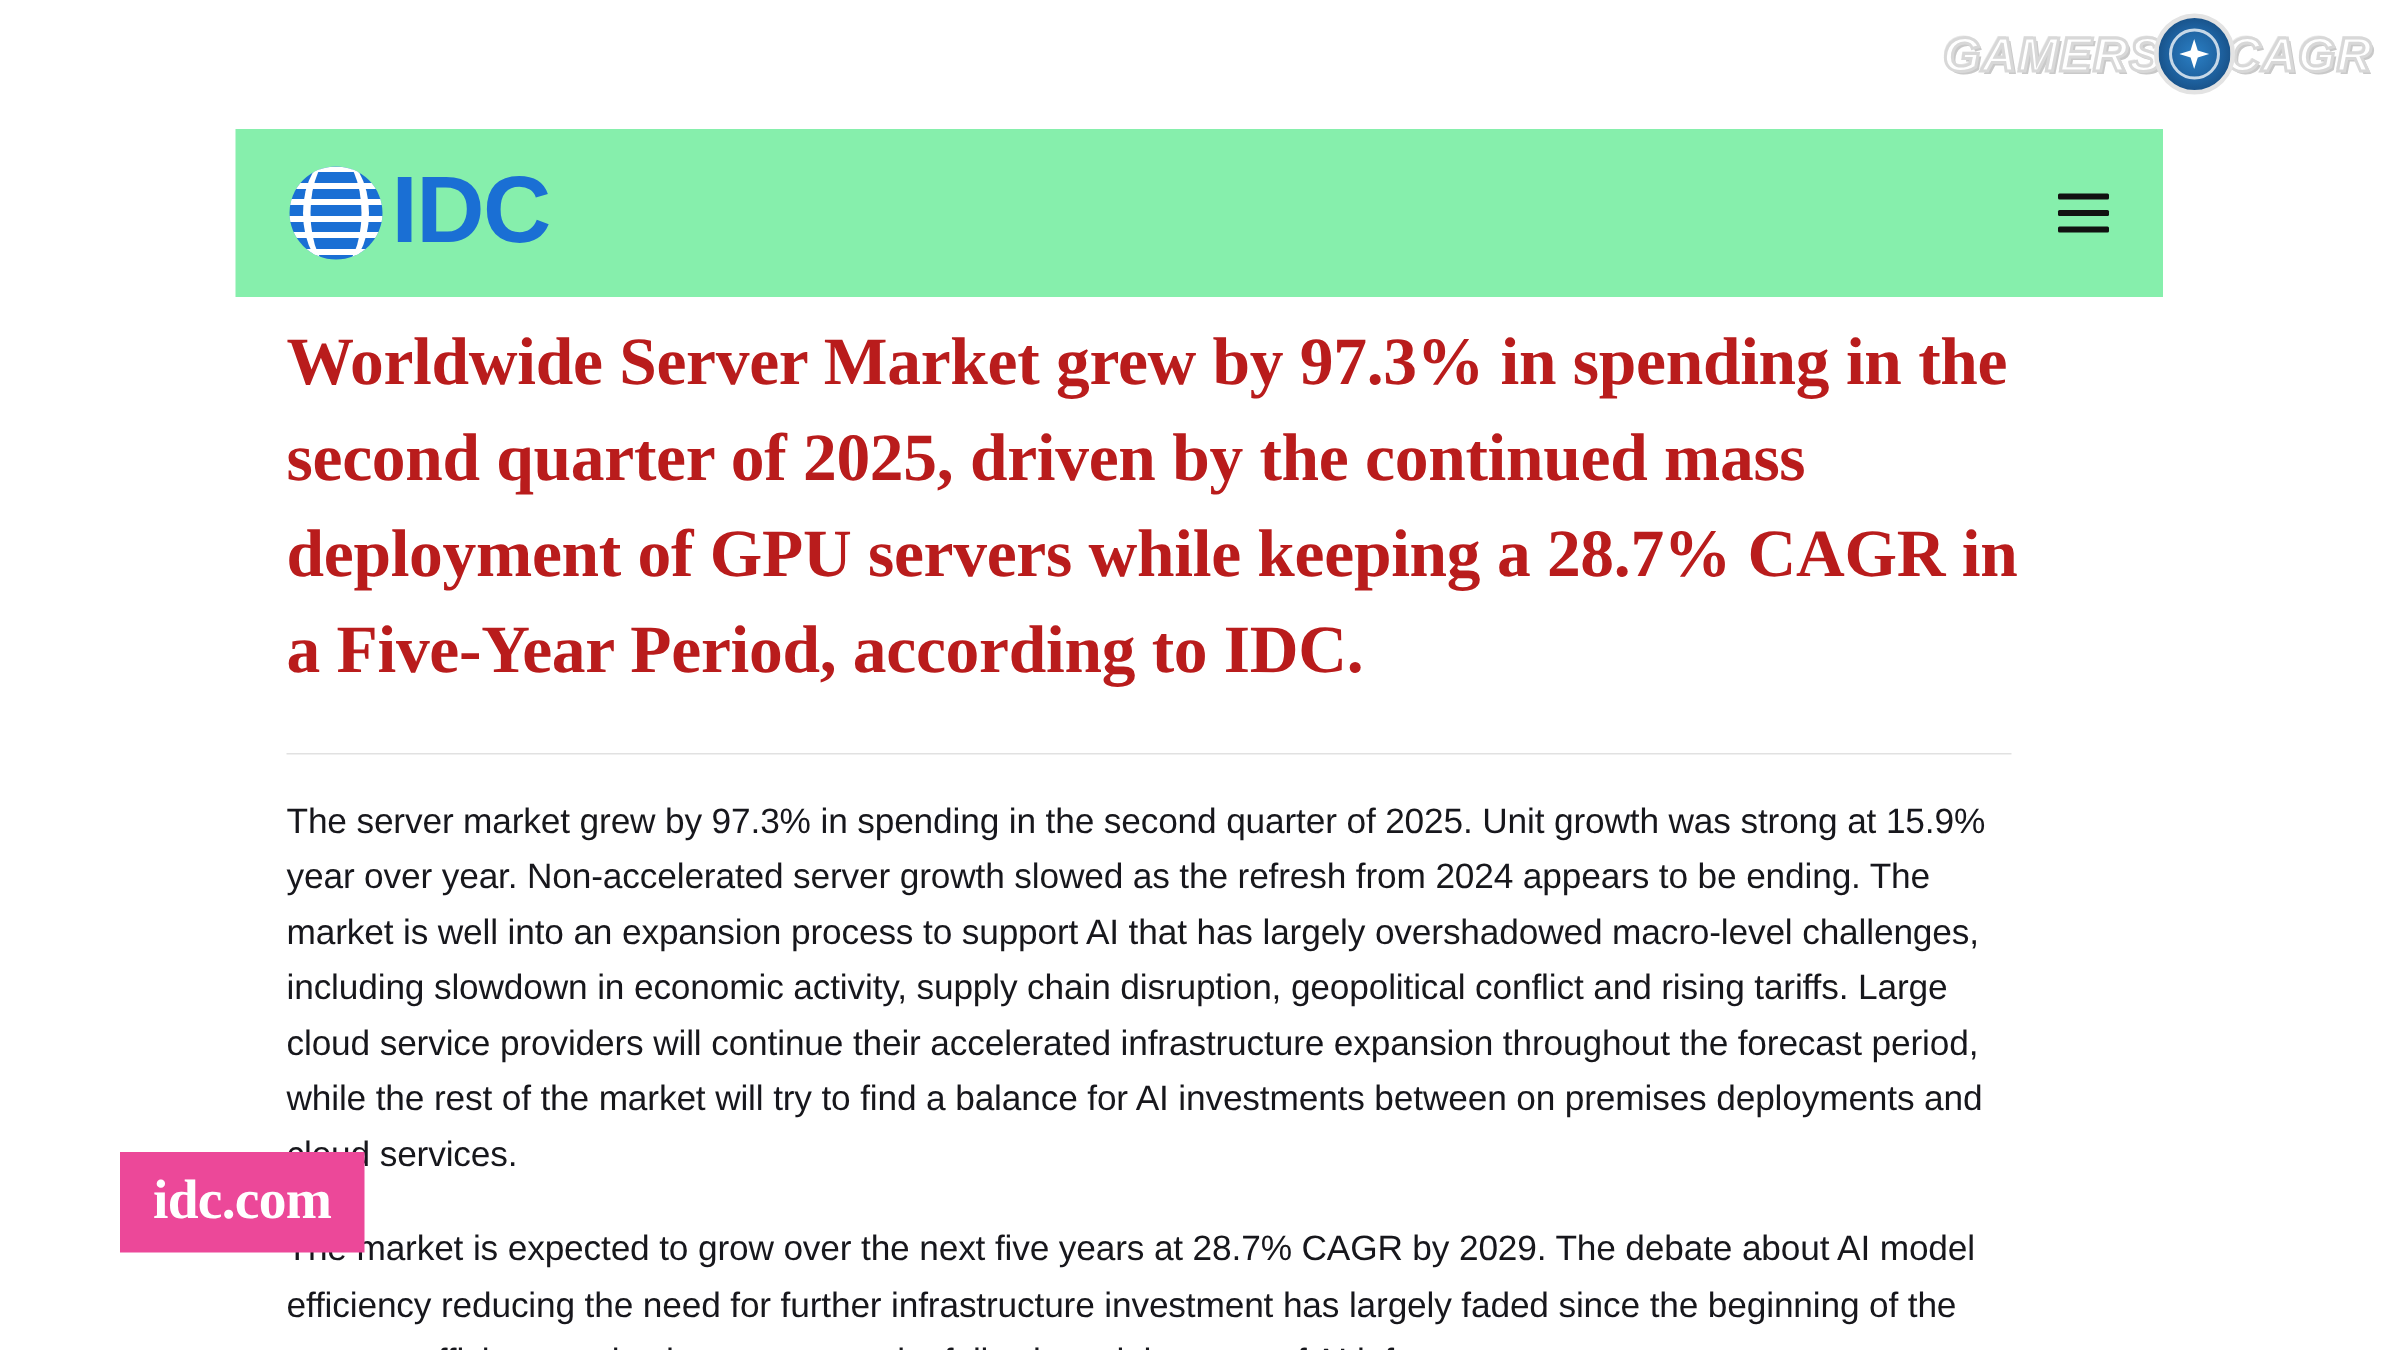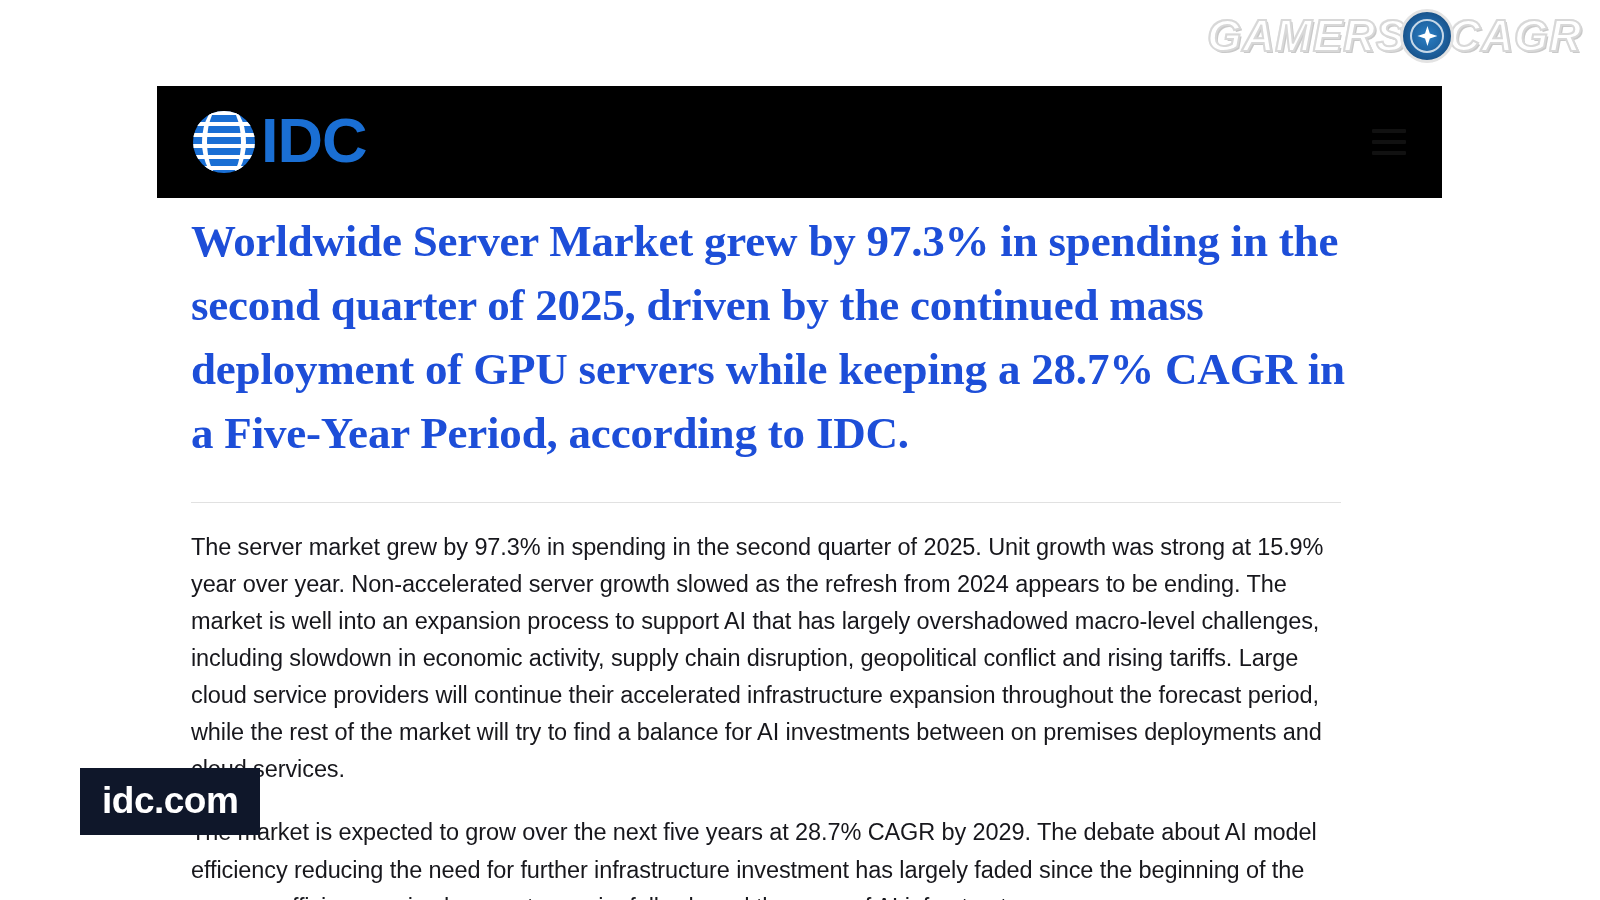--- a/index.html
+++ b/index.html
@@ -27,21 +27,21 @@
     right: 18px;
     display: flex;
     align-items: center;
     height: 56px;
     user-select: none;
   }
   .gn-text {
     font-family: "Liberation Sans", sans-serif;
     font-weight: bold;
     font-style: italic;
-    font-size: 44px;
+    font-size: 32px;
     letter-spacing: 1px;
     color: #ffffff;
     -webkit-text-stroke: 2px #d8d8d8;
     text-shadow:
        2px 2px 0 #c9c9c9,
       -1px -1px 0 #e9e9e9;
     line-height: 1;
   }
   .gn-logo-wrap {
     position: relative;
@@ -86,21 +86,21 @@
   .idc-page {
     position: absolute;
     left: 157px;
     top: 86px;
     width: 1285px;
     background: #ffffff;
   }
 
   .idc-header {
     height: 112px;
-    background: #000000;
+    background: #86efac;
     display: flex;
     align-items: center;
     justify-content: space-between;
     padding: 0 36px 0 36px;
     box-sizing: border-box;
   }
 
   .idc-logo {
     display: flex;
     align-items: center;
@@ -182,21 +182,21 @@
 
   .idc-body {
     padding: 0 34px 0 34px;
     box-sizing: border-box;
   }
 
   .idc-title {
     font-family: "Liberation Serif", serif;
     font-size: 45px;
     line-height: 1.42;
-    color: #1d4ed8;
+    color: #b91c1c;
     margin: 12px 0 0 0;
     letter-spacing: -0.2px;
     max-width: 1160px;
   }
 
   .idc-rule {
     margin-top: 36px;
     border-top: 1px solid #e1e1e1;
     width: 1150px;
   }
@@ -209,23 +209,23 @@
     margin: 26px 0 0 0;
     max-width: 1160px;
     letter-spacing: -0.1px;
   }
 
   
   .source-chip {
     position: absolute;
     left: 80px;
     top: 768px;
-    background: #0f172a;
+    background: #ec4899;
     color: #ffffff;
-    font-family: Liberation Sans, sans-serif;
+    font-family: Liberation Serif, serif;
     font-size: 37px;
     font-weight: 600;
     padding: 14px 22px 16px 22px;
     line-height: 1;
     letter-spacing: -0.5px;
   }
 </style>
 </head>
 <body>
 

